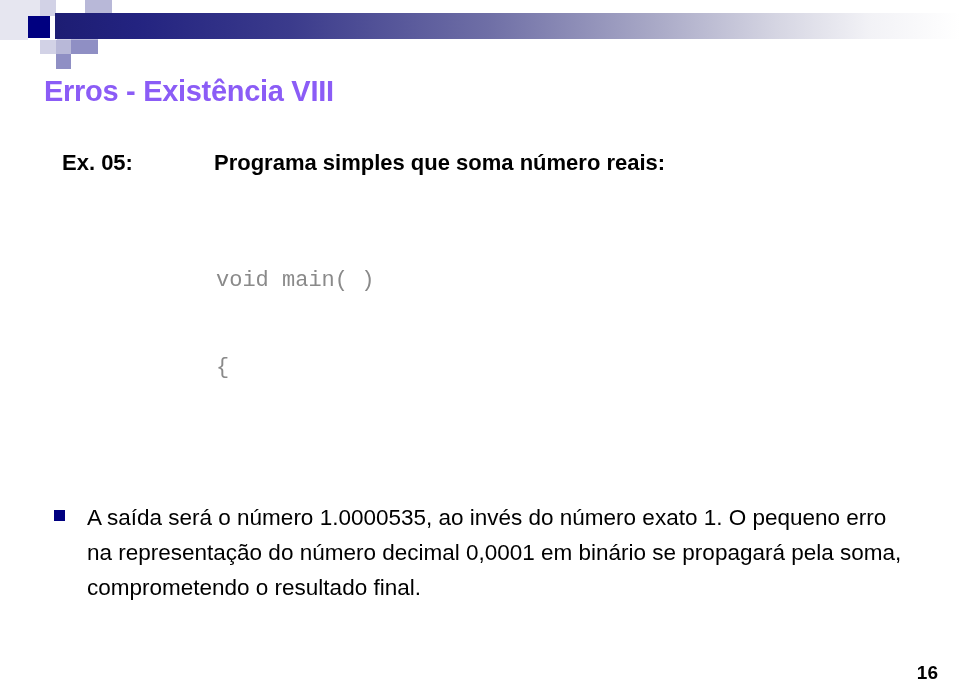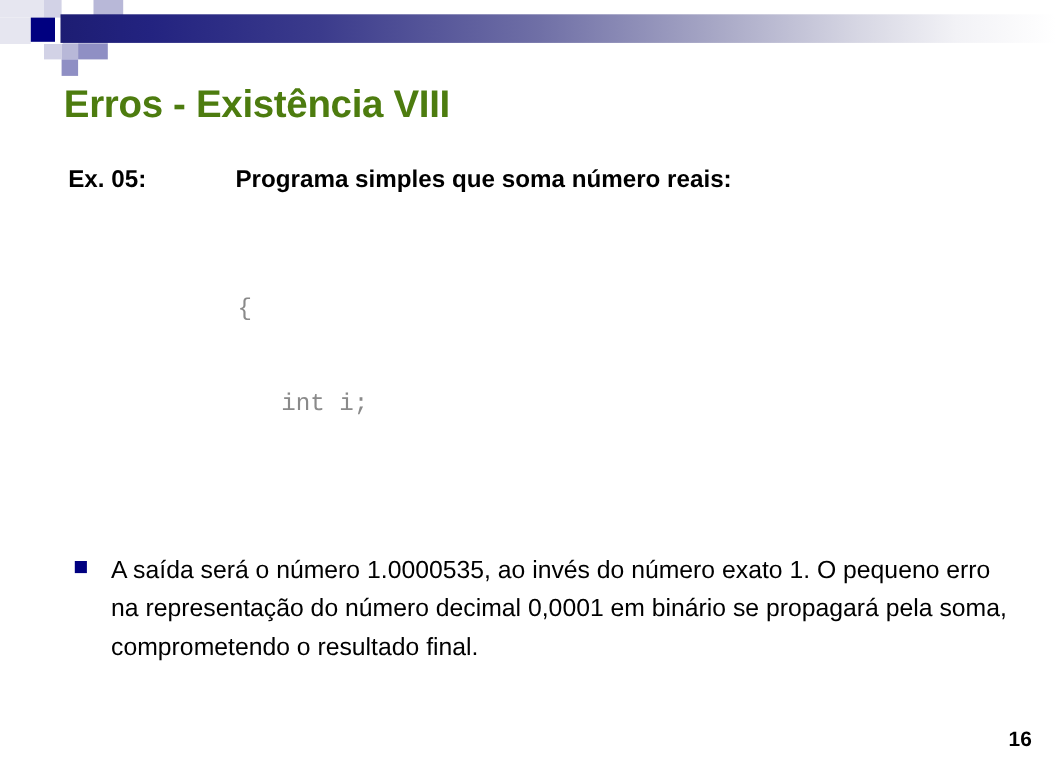--- a/index.html
+++ b/index.html
@@ -45,28 +45,28 @@
   }
   .sq-navy     { background: #000080; }
   .sq-mid      { background: #8f8fc4; }
   .sq-light    { background: #b8b8d8; }
   .sq-pale     { background: #d2d2e6; }
   .sq-faint    { background: #e6e6f0; }
 
   
   #slide-title {
     position: absolute;
-    left: 58px;
+    left: 44px;
     top: 76px;
     width: 860px;
-    font-size: 35px;
+    font-size: 29px;
     font-weight: bold;
     letter-spacing: -0.3px;
     line-height: 1.1;
-    color: #4d7c0f;
+    color: #8b5cf6;
   }
 
   
   #example-line {
     position: absolute;
     left: 62px;
     top: 150px;
     width: 860px;
     font-size: 22px;
     font-weight: bold;
@@ -87,21 +87,21 @@
     font-size: 22px;
     line-height: 29px;
     color: #8a8a8a;
     white-space: pre;
   }
   #code-block .code-line { display: block; min-height: 29px; }
 
   
   #bullet-block {
     position: absolute;
-    left: 68px;
+    left: 54px;
     top: 500px;
     width: 860px;
   }
   #bullet-block .bullet-row {
     display: flex;
     align-items: flex-start;
   }
   #bullet-block .bullet-marker {
     flex: 0 0 auto;
     width: 11px;
@@ -150,22 +150,22 @@
   <div class="hdr-bar"></div>
 </div>
 
 <div id="slide-title">Erros - Existência VIII</div>
 
 <div id="example-line">
   <span class="ex-label">Ex. 05:</span><span class="ex-desc">Programa simples que soma número reais:</span>
 </div>
 
 <div id="code-block">
+  <span class="code-line">void main( )</span>
   <span class="code-line">{</span>
-  <span class="code-line">   int i;</span>
   
   
   
 </div>
 
 <div id="bullet-block">
   <div class="bullet-row">
     <div class="bullet-marker"></div>
     <div class="bullet-text">A saída será o número 1.0000535, ao invés do número exato 1. O pequeno erro na representação do número decimal 0,0001 em binário se propagará pela soma, comprometendo o resultado final.</div>
   </div>

